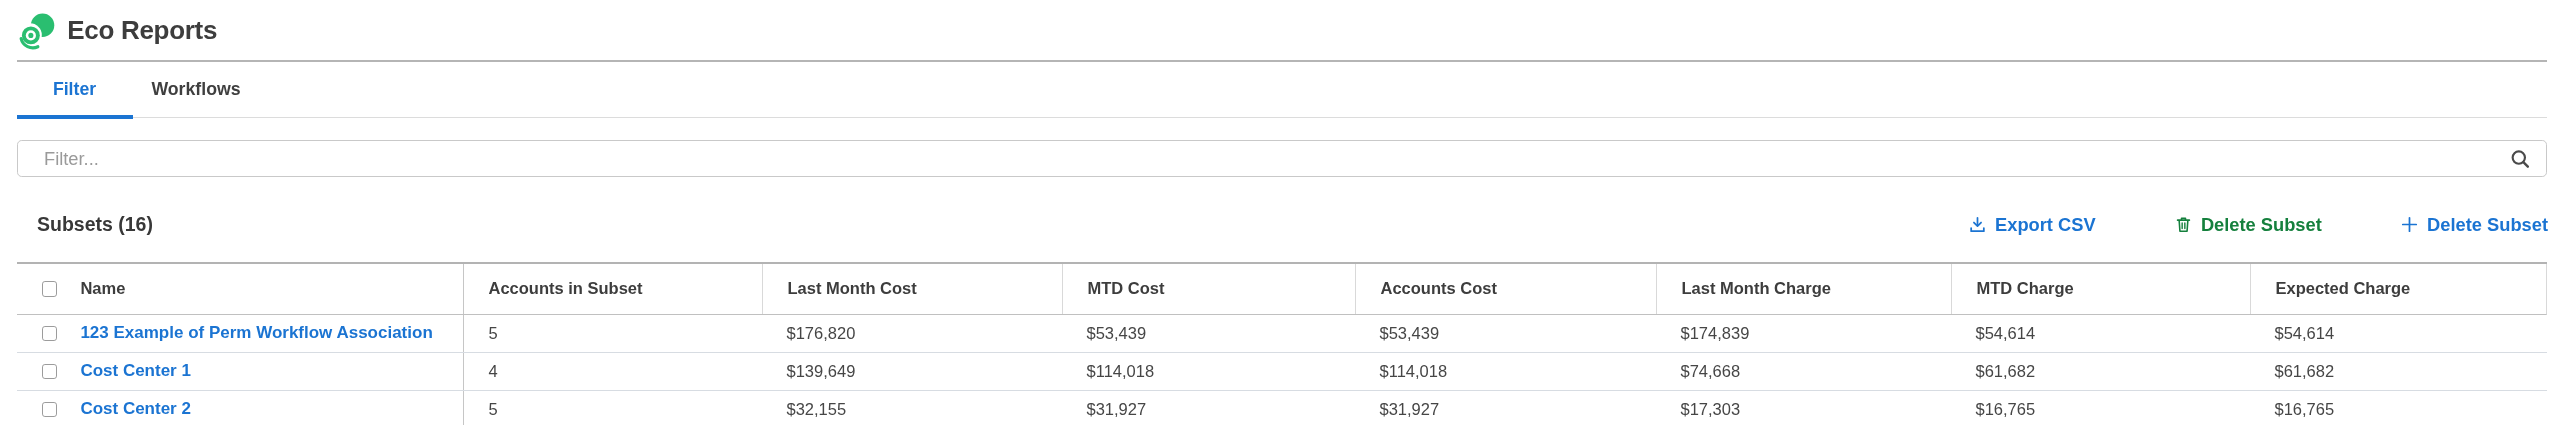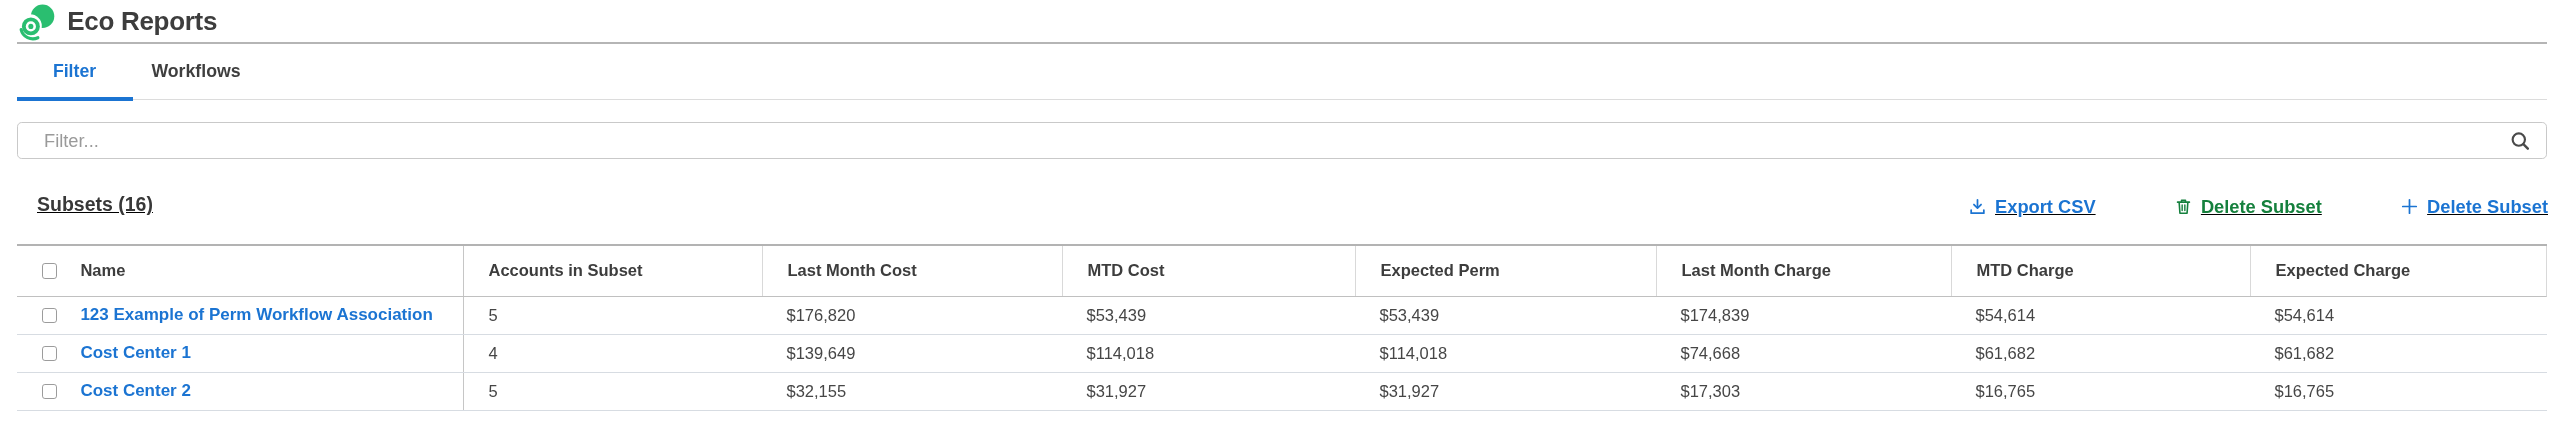--- a/index.html
+++ b/index.html
@@ -1,20 +1,20 @@
 <!DOCTYPE html>
 <html style="font-size:9.4px"><head>
 <meta charset="utf-8">
 <style>
   * { margin:0; padding:0; box-sizing:border-box; }
   html,body { width:2576px; height:425px; background:#ffffff; overflow:hidden;
               font-family:"Liberation Sans", sans-serif; }
 
   
-  .app-header { display:flex; align-items:center; height:42px; padding-left:17.7px;
+  .app-header { display:flex; align-items:center; height:60px; padding-left:17.7px;
                 gap:10.6px; }
   .app-header .logo { width:39px; height:45px; margin-top:2.4px; }
   .app-title { font-size:26px; font-weight:700; color:#3d3d3d; letter-spacing:-0.3px; }
   .header-rule { height:0; border-bottom:2.4px solid #b5b5b5; margin:0 29px 0 16.5px; }
 
   
   .tabbar { display:flex; margin:0 29px 0 16.5px; height:56px;
             border-bottom:1.8px solid #dcdcdc; }
   .tab { position:relative; display:flex; align-items:center; justify-content:center;
          font-size:17.7px; font-weight:700; color:#3f3f3f; cursor:pointer; }
@@ -27,22 +27,22 @@
   
   .filter-wrap { position:relative; margin:22.4px 29px 0 16.5px; }
   .filter-input { width:100%; height:37px; border:1.2px solid #c9c9c9; border-radius:4.7px;
                   padding:0 53px 0 26.5px; font-size:18.3px; color:#444;
                   font-family:"Liberation Sans", sans-serif; outline:none; }
   .filter-input::placeholder { color:#9a9a9a; }
   .search-icon { position:absolute; right:15.3px; top:50%; transform:translateY(-50%);
                  width:22.4px; height:22.4px; color:#4a4a4a; }
 
   
-  .toolbar { display:flex; justify-content:space-between;
-             margin:34px 28px 12px 37px; height:27px;text-decoration:underline; }
+  .toolbar { display:flex; align-items:center; justify-content:space-between;
+             margin:34px 28px 12px 37px; height:27px; }
   .section-title { font-size:19.5px; font-weight:700; color:#383838; }
   .actions { display:flex; align-items:center; gap:78px; }
   .action-btn { display:flex; align-items:center; gap:8.3px; border:none; background:none;
                 font-family:"Liberation Sans", sans-serif;
                 font-size:18.3px; font-weight:700; color:#1b74d2; cursor:pointer; }
   .action-btn.disabled { color:#15803d; cursor:default; }
   .action-btn svg { width:19px; height:19px; }
 
   
   .subset-table { margin:23.6px 29px 0 16.5px; border-top:2.4px solid #b3b3b3; }
@@ -123,21 +123,21 @@
 <div class="subset-table">
   <div class="thead">
     <div class="trow">
       <div class="cell name-cell">
         <span class="checkbox"></span>
         <span>Name</span>
       </div>
       <div class="cell">Accounts in Subset</div>
       <div class="cell">Last Month Cost</div>
       <div class="cell">MTD Cost</div>
-      <div class="cell">Expected Perm</div>
+      <div class="cell">Accounts Cost</div>
       <div class="cell">Last Month Charge</div>
       <div class="cell">MTD Charge</div>
       <div class="cell">Expected Charge</div>
     </div>
   </div>
   <div class="tbody">
   <div class="trow">
     <div class="cell name-cell">
       <span class="checkbox"></span>
       <a class="row-link" href="#">123 Example of Perm Workflow Association</a>

